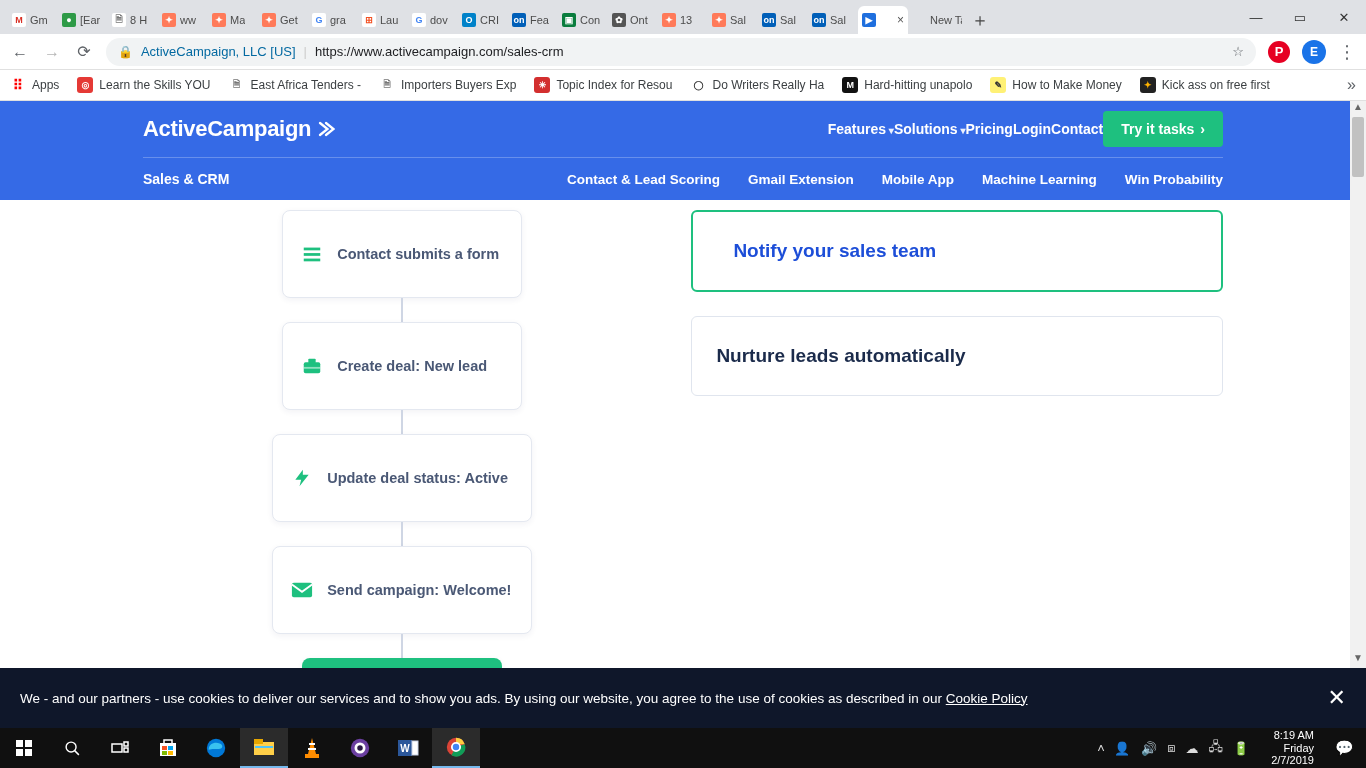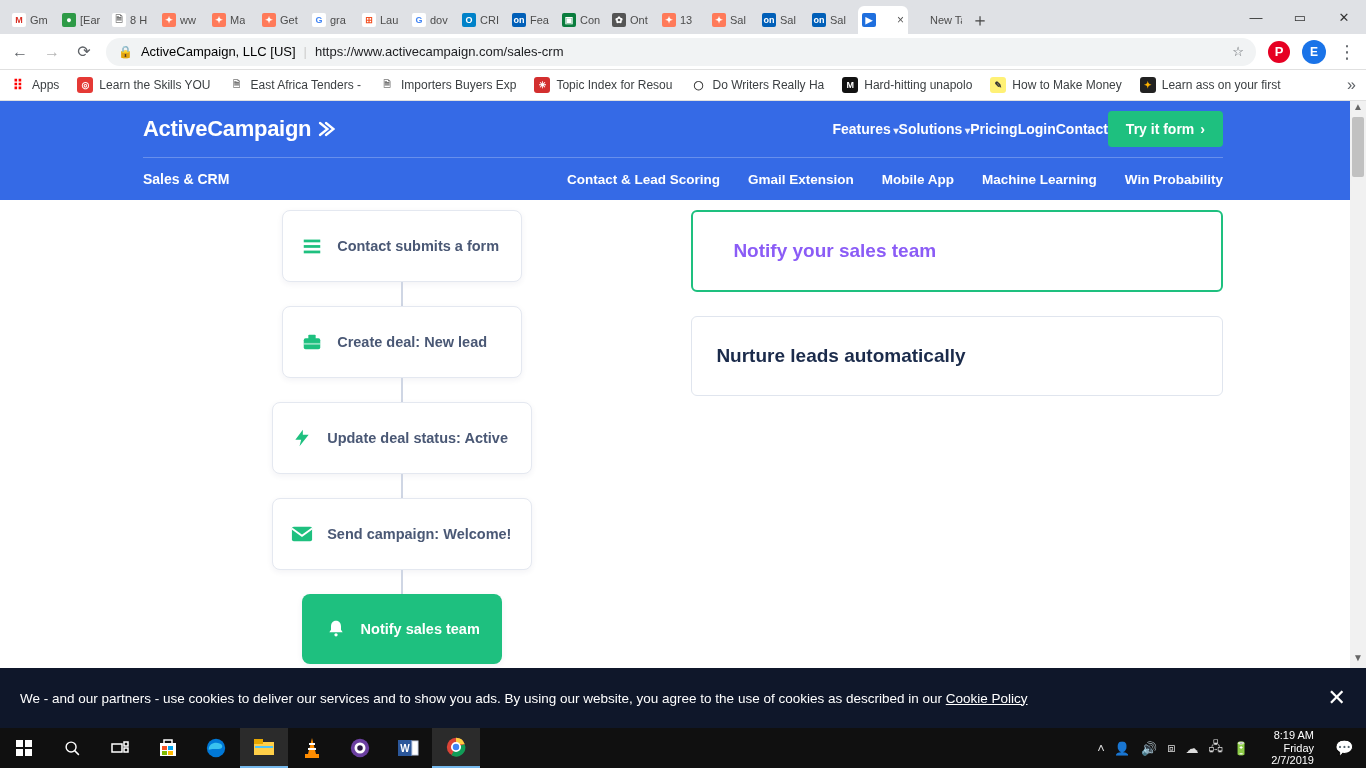--- a/index.html
+++ b/index.html
@@ -15,21 +15,21 @@
 .tab .tab-close { margin-left: auto; color: #555; font-size: 12px; }
 .newtab { width: 28px; height: 28px; display: flex; align-items: center; justify-content: center; color: #444; font-size: 18px; cursor: pointer; }
 .window-controls { position: absolute; right: 0; top: 0; height: 34px; display: flex; }
 .window-controls div { width: 44px; display: flex; align-items: center; justify-content: center; color: #333; font-size: 13px; }
 
 .toolbar { height: 36px; background: #fff; display: flex; align-items: center; padding: 0 10px; gap: 12px; border-bottom: 1px solid #e0e0e0; }
 .nav-btn { color: #5f6368; width: 20px; text-align: center; font-size: 16px; cursor: pointer; }
 .nav-btn.disabled { color: #b5b5b5; }
 .addressbar { flex: 1; height: 28px; background: #f1f3f4; border-radius: 14px; display: flex; align-items: center; padding: 0 12px; gap: 8px; font-size: 13px; color: #202124; }
 .addressbar .secure { color: #5f6368; font-size: 12px; }
-.addressbar .origin { color: #000000; }
+.addressbar .origin { color: #0369a1; }
 .addressbar .sep { color: #ccc; }
 .addressbar .star { margin-left: auto; color: #5f6368; }
 .toolbar-right { display: flex; align-items: center; gap: 12px; }
 .pinterest { width: 22px; height: 22px; border-radius: 50%; background: #e60023; color: #fff; display: flex; align-items: center; justify-content: center; font-weight: bold; font-size: 13px; }
 .avatar { width: 24px; height: 24px; border-radius: 50%; background: #1a73e8; color: #fff; display: flex; align-items: center; justify-content: center; font-size: 12px; font-weight: 600; }
 .kebab { color: #5f6368; font-size: 18px; }
 
 .bookmarks { height: 31px; background: #fff; display: flex; align-items: center; padding: 0 10px; gap: 18px; border-bottom: 1px solid #e0e0e0; font-size: 12px; color: #3c4043; white-space: nowrap; overflow: hidden; }
 .bookmarks .bk { display: flex; align-items: center; gap: 6px; cursor: pointer; }
 .bk .bk-ico { width: 16px; height: 16px; border-radius: 3px; display: flex; align-items: center; justify-content: center; font-size: 9px; font-weight: bold; }
@@ -45,28 +45,28 @@
 .ac-nav .caret::after { content: " ▾"; font-size: 10px; opacity: .9; }
 .ac-cta { background: #1ec07f; color: #fff; padding: 10px 18px; border-radius: 4px; font-weight: 700; font-size: 14px; display: flex; align-items: center; gap: 6px; }
 .ac-divider { max-width: 1080px; margin: 0 auto; border-top: 1px solid rgba(255,255,255,.25); }
 .ac-sub { max-width: 1080px; margin: 0 auto; height: 42px; display: flex; align-items: center; font-size: 14px; }
 .ac-sub .crumb { font-weight: 700; }
 .ac-sub .subnav { margin-left: auto; display: flex; gap: 28px; font-weight: 600; font-size: 13.5px; justify-content: center; }
 
 .ac-body { max-width: 1080px; margin: 0 auto; display: flex; padding-top: 10px; }
 .flow-col { width: 48%; display: flex; flex-direction: column; align-items: center; position: relative; }
 .flow-line { width: 2px; background: #cfd6e4; flex: 0 0 24px; }
-.flow-node { width: 240px; background: #fff; border: 1px solid #e4e8f0; border-radius: 8px; box-shadow: 0 2px 6px rgba(30,40,90,.06); padding: 24px 18px; display: flex; align-items: center; gap: 14px; color: #4a5875; font-weight: 600; font-size: 14.5px; }
+.flow-node { width: 240px; background: #fff; border: 1px solid #e4e8f0; border-radius: 8px; box-shadow: 0 2px 6px rgba(30,40,90,.06); padding: 32px 18px; display: flex; align-items: center; gap: 14px; color: #4a5875; font-weight: 600; font-size: 14.5px; }
 .flow-node.wide { width: 260px; }
 .flow-node .ico { width: 22px; height: 22px; display: flex; align-items: center; justify-content: center; }
 .flow-final { background: #1ec07f; color: #fff; border: none; width: 200px; justify-content: center; font-weight: 700; }
 
 .cards-col { width: 52%; display: flex; flex-direction: column; gap: 24px; padding-left: 30px; }
 .card { border: 1px solid #e0e5ee; border-radius: 6px; padding: 28px 24px; font-size: 19px; font-weight: 700; color: #1b2b4b; cursor: pointer; }
-.card.active { border: 2px solid #1ec07f; color: #8b5cf6; padding-left: 40px; }
+.card.active { border: 2px solid #1ec07f; color: #1d4ed8; padding-left: 40px; }
 
 .page-scrollbar { position: absolute; right: 0; top: 0; width: 16px; height: 100%; background: #f1f1f1; }
 .page-scrollbar .thumb { position: absolute; left: 2px; right: 2px; top: 0; height: 60px; background: #c1c1c1; border-radius: 2px; }
 .page-scrollbar .arrow { position: absolute; left: 0; right: 0; height: 16px; text-align: center; font-size: 10px; color: #666; }
 
 
 .cookiebar { height: 60px; background: #0f172a; color: #fff; display: flex; align-items: center; padding: 0 20px; font-size: 13.5px; }
 .cookiebar a { color: #fff; text-decoration: underline; }
 .cookiebar .x { margin-left: auto; font-size: 22px; cursor: pointer; }
 
@@ -212,42 +212,42 @@
         <span class="bk-ico" style="background: rgb(255, 255, 255); color: rgb(51, 51, 51);">◯</span>
         <span>Do Writers Really Ha</span>
       </div><div class="bk">
         <span class="bk-ico" style="background: rgb(17, 17, 17); color: rgb(255, 255, 255);">M</span>
         <span>Hard-hitting unapolo</span>
       </div><div class="bk">
         <span class="bk-ico" style="background: rgb(255, 241, 118); color: rgb(51, 51, 51);">✎</span>
         <span>How to Make Money</span>
       </div><div class="bk">
         <span class="bk-ico" style="background: rgb(34, 34, 34); color: rgb(255, 179, 0);">✦</span>
-        <span>Learn ass on your first</span>
+        <span>Kick ass on free first</span>
       </div></span>
   <span class="bk-more">»</span>
 </div>
 
 <div class="page">
   <div class="ac-header">
     <div class="ac-top">
       <div class="ac-logo">
         <span>ActiveCampaign</span>
         <svg viewBox="0 0 24 24">
             <path d="M4 4 L14 12 L4 20 M12 4 L22 12 L12 20" stroke="#fff" stroke-width="3" fill="none" stroke-linecap="round"></path>
           </svg>
       </div>
       <div class="ac-nav">
         <span class="caret">Features</span>
         <span class="caret">Solutions</span>
         <span>Pricing</span>
         <span>Login</span>
         <span>Contact</span>
         <span class="ac-cta">
-          <span>Try it form</span>
+          <span>Try it tasks</span>
           <span>›</span>
         </span>
       </div>
     </div>
     <div class="ac-divider"></div>
     <div class="ac-sub">
       <span class="crumb">Sales &amp; CRM</span>
       <div class="subnav">
         <span>Contact &amp; Lead Scoring</span>
         <span>Gmail Extension</span>

